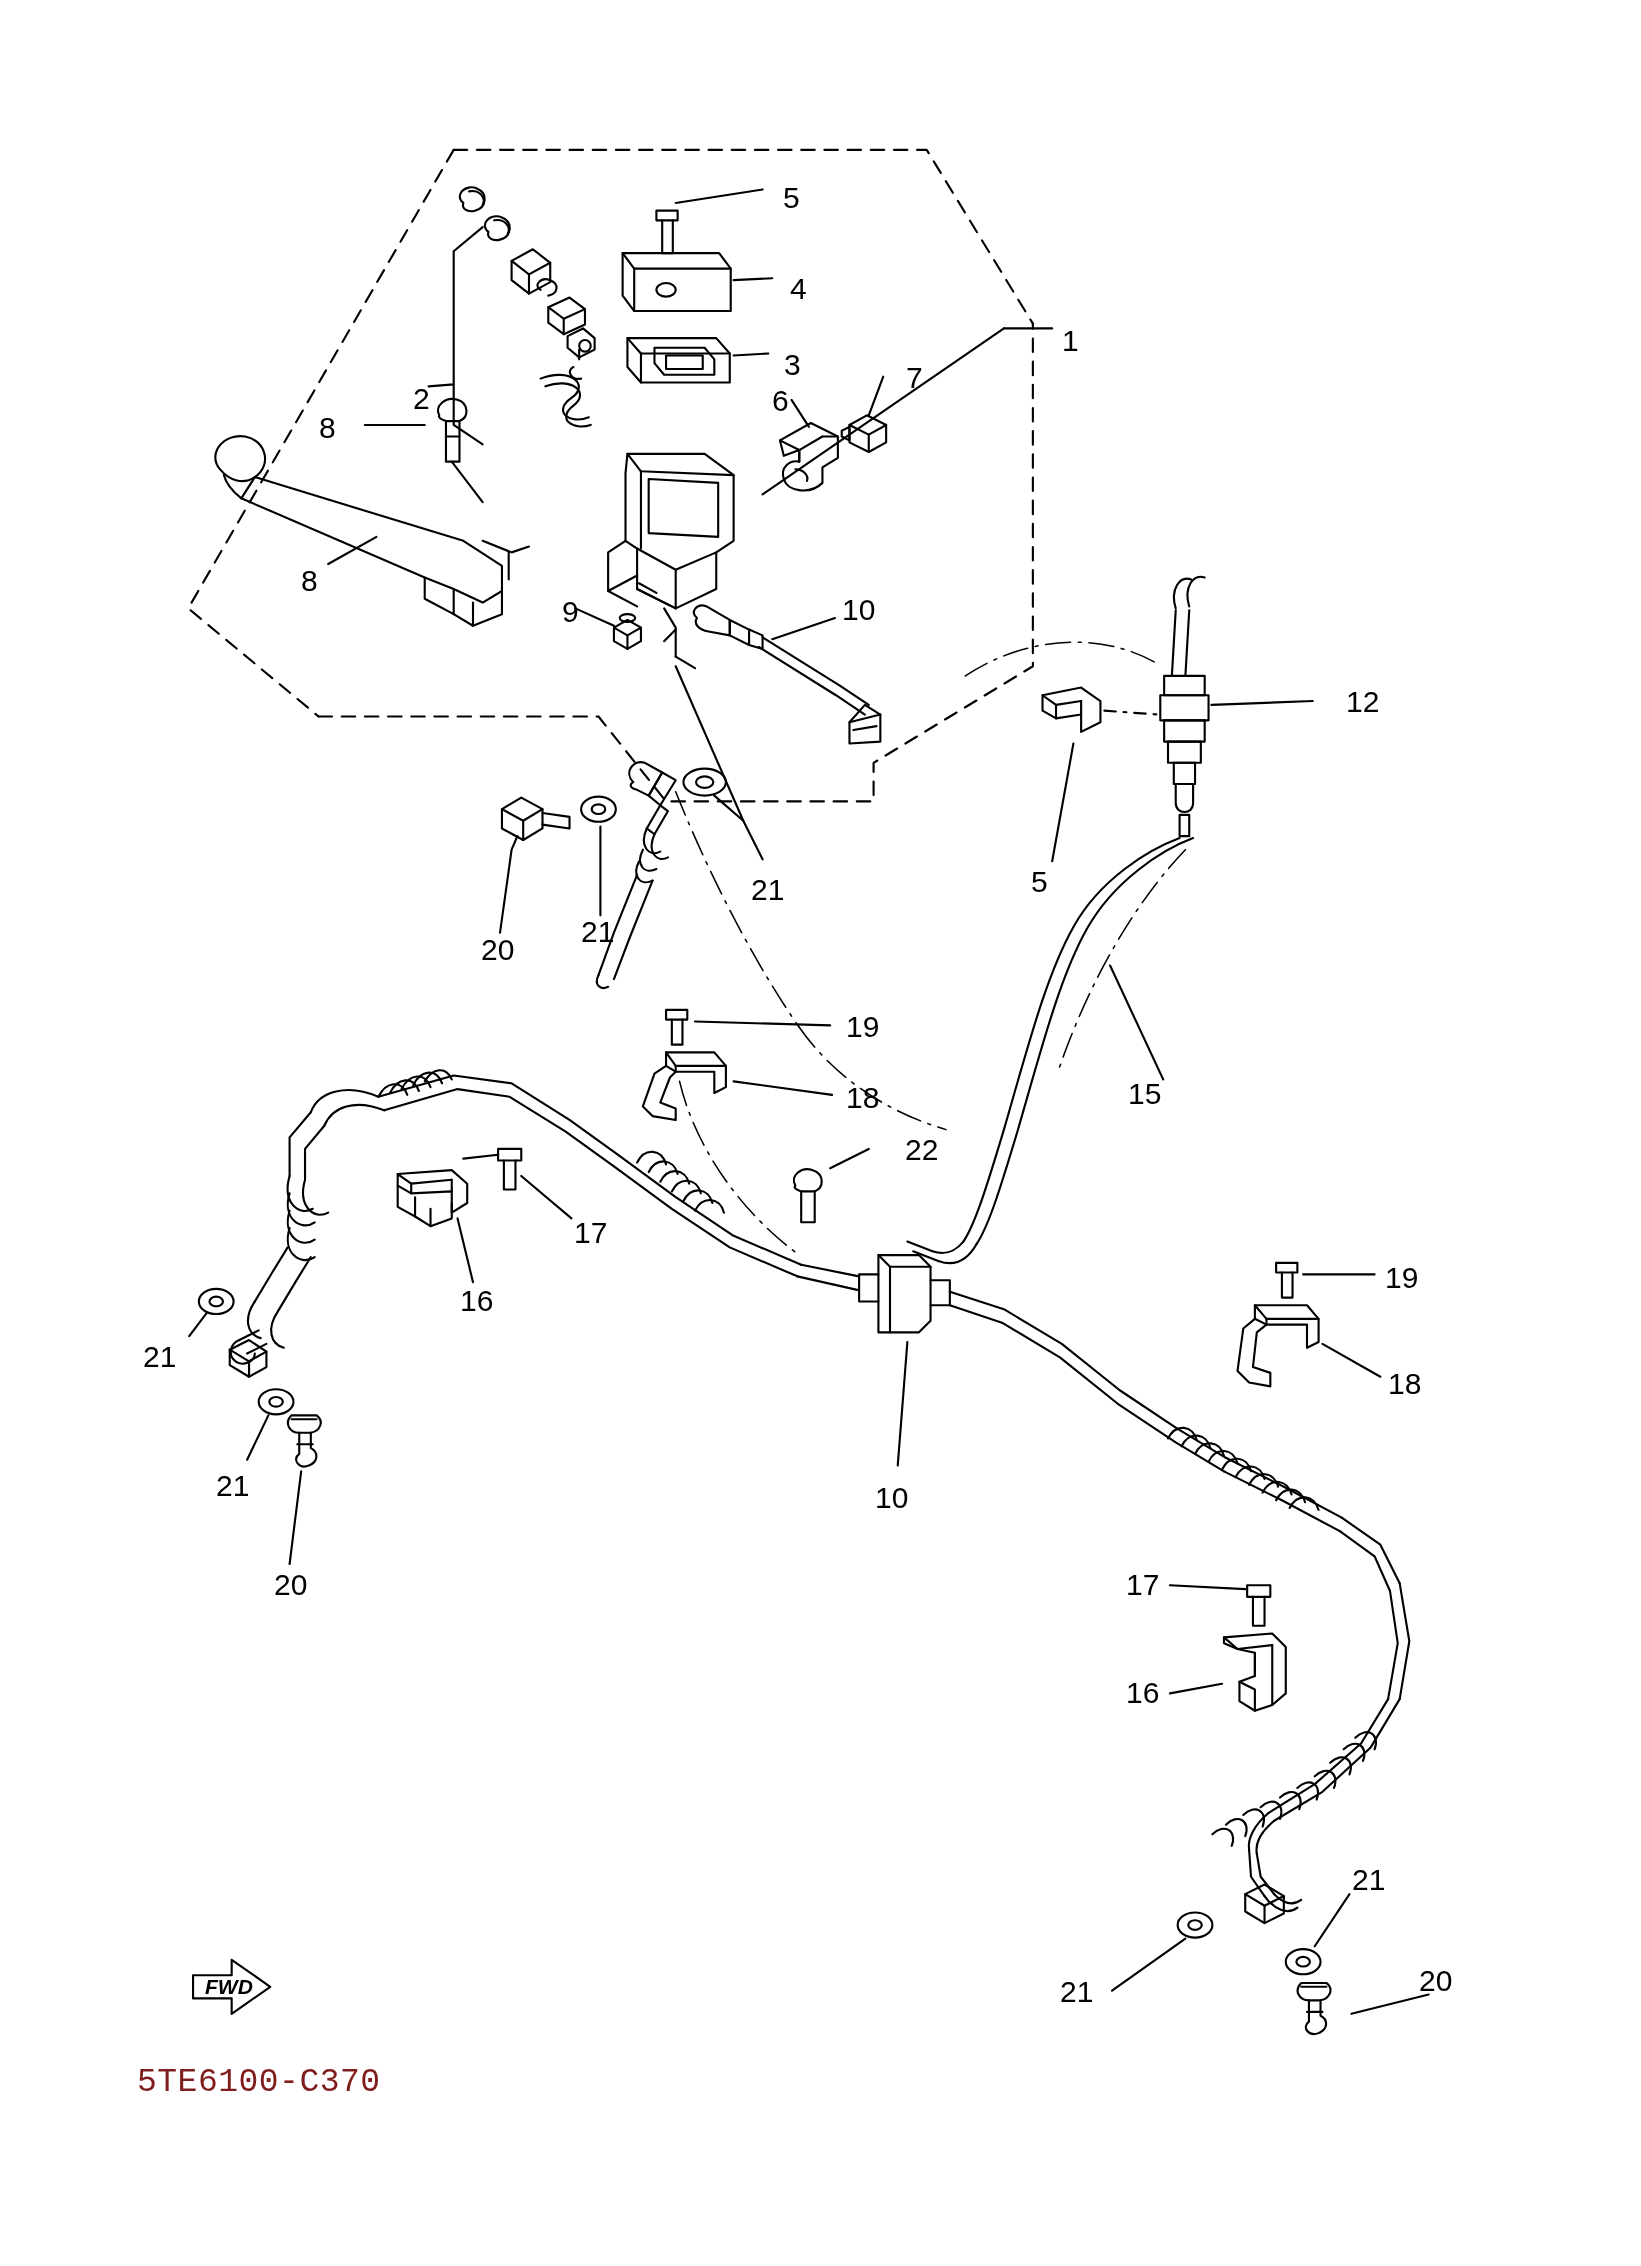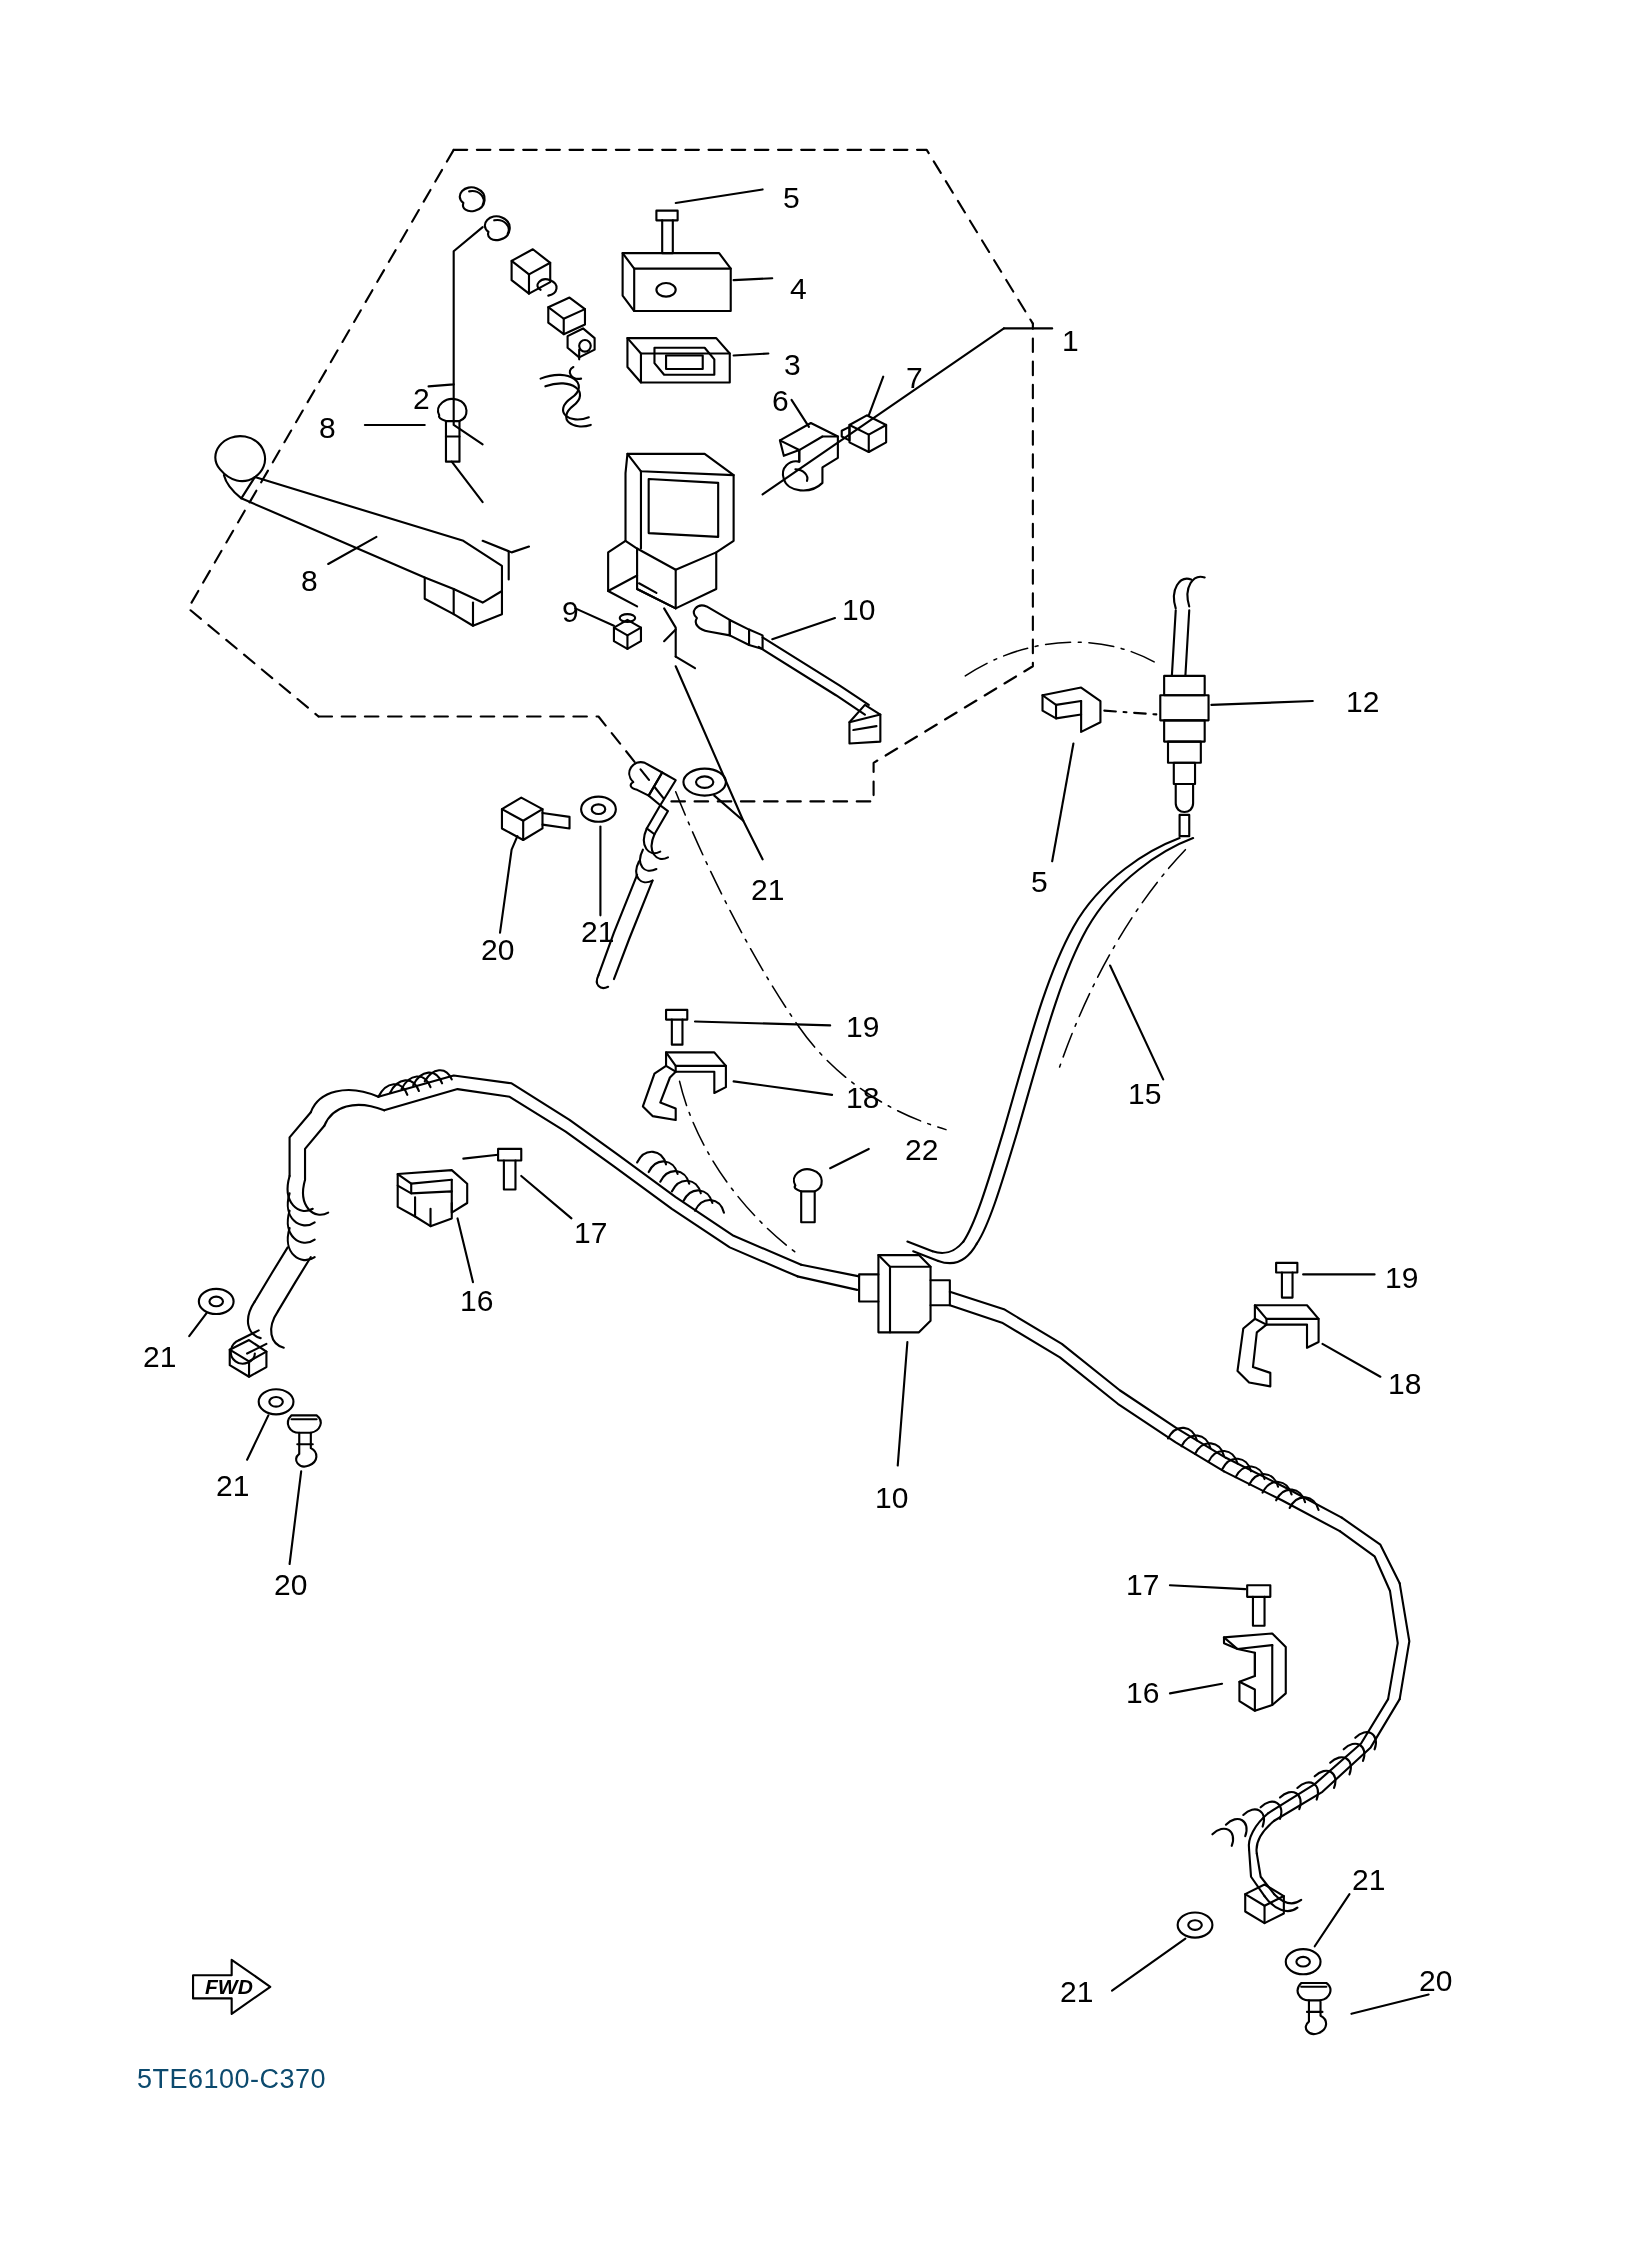--- a/index.html
+++ b/index.html
@@ -27,24 +27,24 @@
   .callout {
     position: absolute;
     font-family: "Liberation Sans", sans-serif;
     font-size: 30px;
     color: #000000;
     line-height: 1;
     white-space: nowrap;
   }
   .partcode {
     position: absolute;
-    font-family: Liberation Sans, sans-serif;
-    font-size: 27px;
+    font-family: Liberation Mono, monospace;
+    font-size: 33px;
     letter-spacing: 0.5px;
-    color: #0c4a6e;
+    color: #7f1d1d;
     white-space: nowrap;
   }
   .fwd-label {
     position: absolute;
     font-family: "Liberation Sans", sans-serif;
     font-size: 21px;
     font-style: italic;
     font-weight: bold;
     color: #000000;
     white-space: nowrap;

